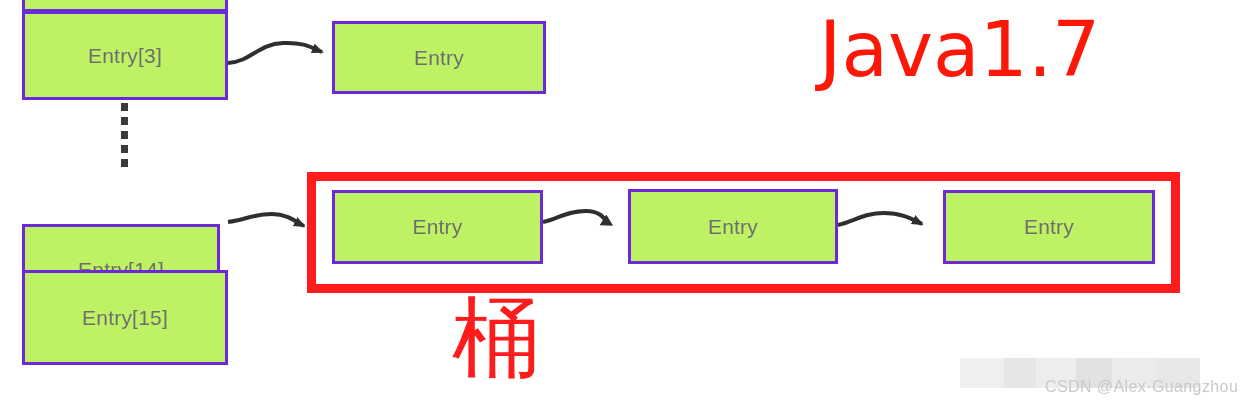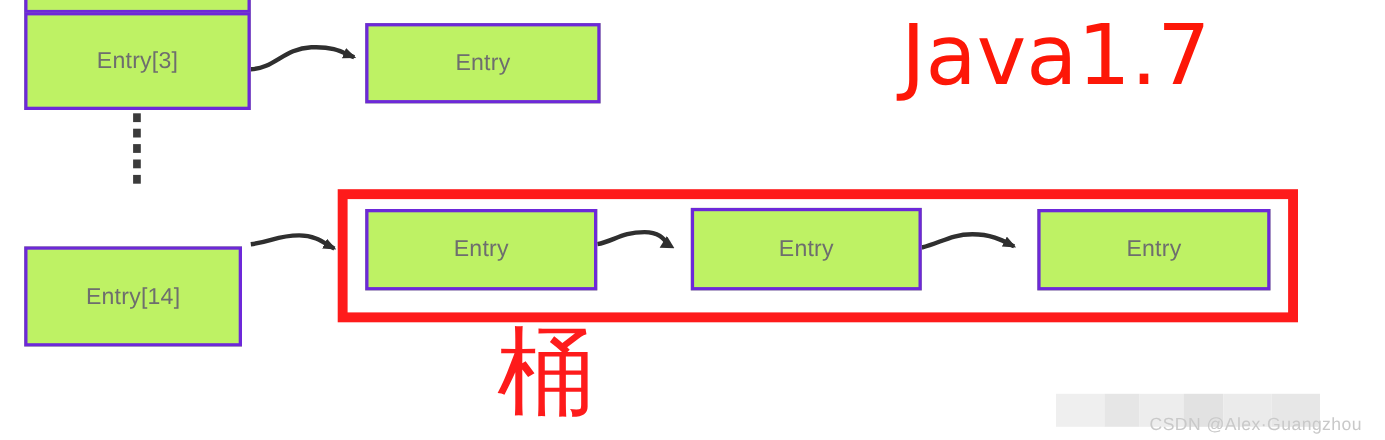--- a/index.html
+++ b/index.html
@@ -133,20 +133,21 @@
   <div class="dots">
     <span></span>
     <span></span>
     <span></span>
     <span></span>
     <span></span>
   </div>
 
   <div class="node cell-14">Entry[14]</div>
 
+  <div class="node cell-15">Entry[15]</div>
 
   <div class="node entry-top">Entry</div>
 
   <div class="bucket-box"></div>
 
   <div class="node entry-c1">Entry</div>
 
   <div class="node entry-c2">Entry</div>
 
   <div class="node entry-c3">Entry</div>

